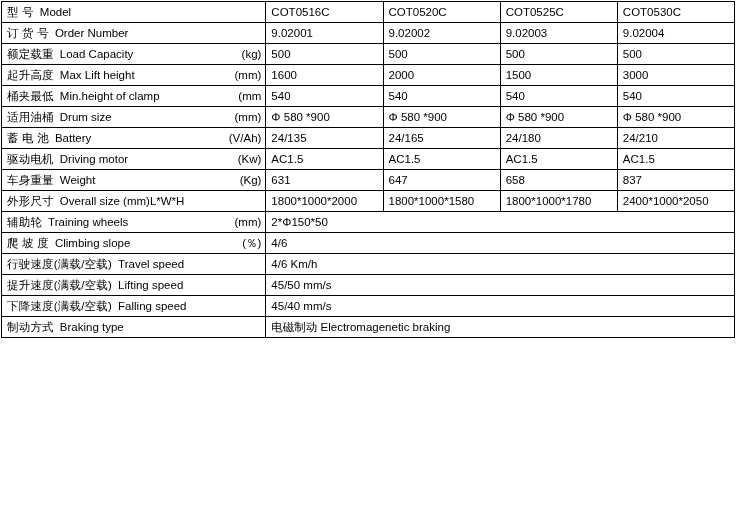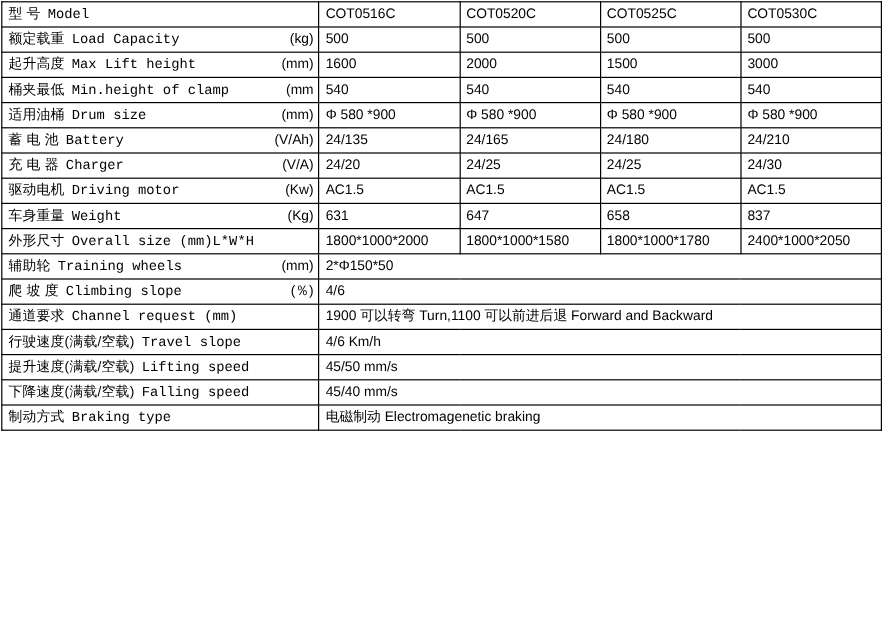--- a/index.html
+++ b/index.html
@@ -44,21 +44,20 @@
     align-items: center;
     width: 100%;
   }
   .lbl-cn {
     letter-spacing: 0.2px;
     flex: 0 0 auto;
   }
   .lbl-en {
     flex: 1 1 auto;
     padding-left: 6px;
-    font-family: Liberation Mono, monospace;
   }
   .lbl-unit {
     flex: 0 0 auto;
     text-align: right;
     padding-left: 4px;
   }
 </style>
 </head>
 <body>
 
@@ -73,20 +72,33 @@
           </div>
         </td>
         <td class="val">COT0516C</td>
         <td class="val">COT0520C</td>
         <td class="val">COT0525C</td>
         <td class="val">COT0530C</td>
       </tr>
       <tr>
         <td class="label-cell">
           <div class="lbl-row">
+            <span class="lbl-cn">订 货  号</span>
+            <span class="lbl-en">Order Number</span>
+            <span class="lbl-unit"></span>
+          </div>
+        </td>
+        <td class="val">9.02001</td>
+        <td class="val">9.02002</td>
+        <td class="val">9.02003</td>
+        <td class="val">9.02004</td>
+      </tr>
+      <tr>
+        <td class="label-cell">
+          <div class="lbl-row">
             <span class="lbl-cn">额定载重</span>
             <span class="lbl-en">Load Capacity</span>
             <span class="lbl-unit">(kg)</span>
           </div>
         </td>
         <td class="val">500</td>
         <td class="val">500</td>
         <td class="val">500</td>
         <td class="val">500</td>
       </tr>
@@ -138,33 +150,20 @@
           </div>
         </td>
         <td class="val">24/135</td>
         <td class="val">24/165</td>
         <td class="val">24/180</td>
         <td class="val">24/210</td>
       </tr>
       <tr>
         <td class="label-cell">
           <div class="lbl-row">
-            <span class="lbl-cn">充 电 器</span>
-            <span class="lbl-en">Charger</span>
-            <span class="lbl-unit">(V/A)</span>
-          </div>
-        </td>
-        <td class="val">24/20</td>
-        <td class="val">24/25</td>
-        <td class="val">24/25</td>
-        <td class="val">24/30</td>
-      </tr>
-      <tr>
-        <td class="label-cell">
-          <div class="lbl-row">
             <span class="lbl-cn">驱动电机</span>
             <span class="lbl-en">Driving motor</span>
             <span class="lbl-unit">(Kw)</span>
           </div>
         </td>
         <td class="val">AC1.5</td>
         <td class="val">AC1.5</td>
         <td class="val">AC1.5</td>
         <td class="val">AC1.5</td>
       </tr>
@@ -210,32 +209,22 @@
             <span class="lbl-cn">爬 坡 度</span>
             <span class="lbl-en">Climbing slope</span>
             <span class="lbl-unit">(％)</span>
           </div>
         </td>
         <td class="val" colspan="4">4/6</td>
       </tr>
       <tr>
         <td class="label-cell">
           <div class="lbl-row">
-            <span class="lbl-cn">通道要求</span>
-            <span class="lbl-en">Channel request (mm)</span>
-            <span class="lbl-unit"></span>
-          </div>
-        </td>
-        <td class="val" colspan="4">1900 可以转弯 Turn,1100 可以前进后退  Forward and Backward</td>
-      </tr>
-      <tr>
-        <td class="label-cell">
-          <div class="lbl-row">
             <span class="lbl-cn">行驶速度(满载/空载)</span>
-            <span class="lbl-en">Travel slope</span>
+            <span class="lbl-en">Travel speed</span>
             <span class="lbl-unit"></span>
           </div>
         </td>
         <td class="val" colspan="4">4/6 Km/h</td>
       </tr>
       <tr>
         <td class="label-cell">
           <div class="lbl-row">
             <span class="lbl-cn">提升速度(满载/空载)</span>
             <span class="lbl-en">Lifting speed</span>

